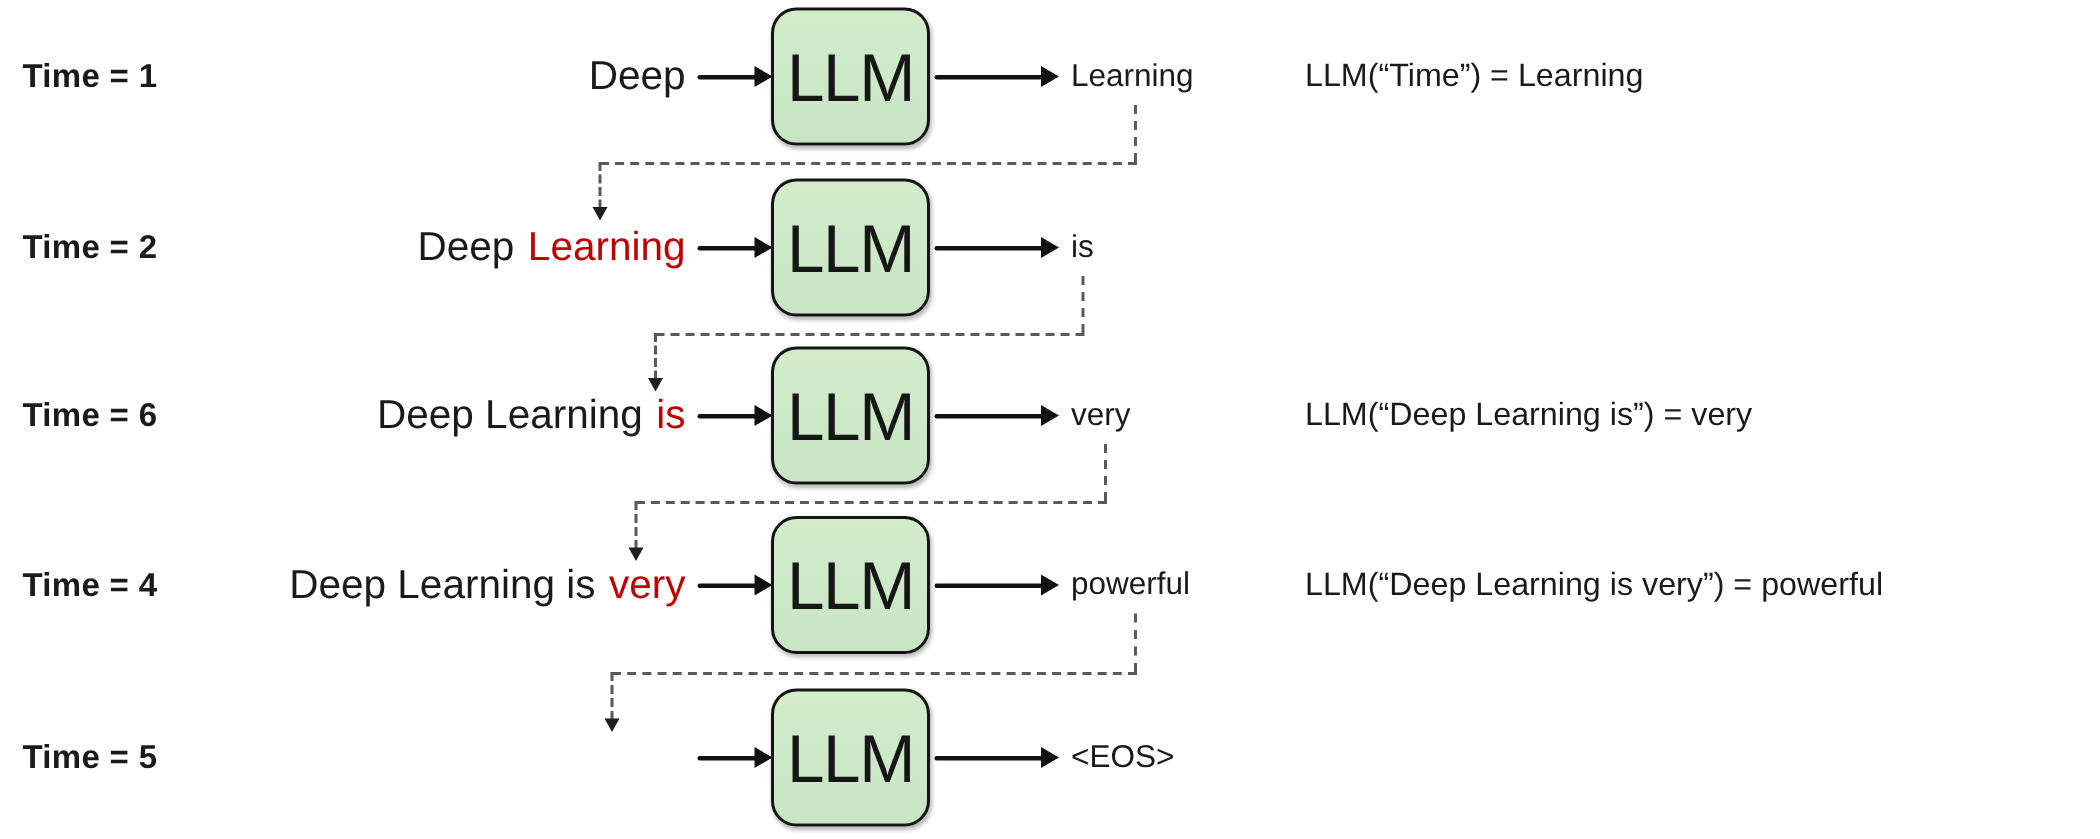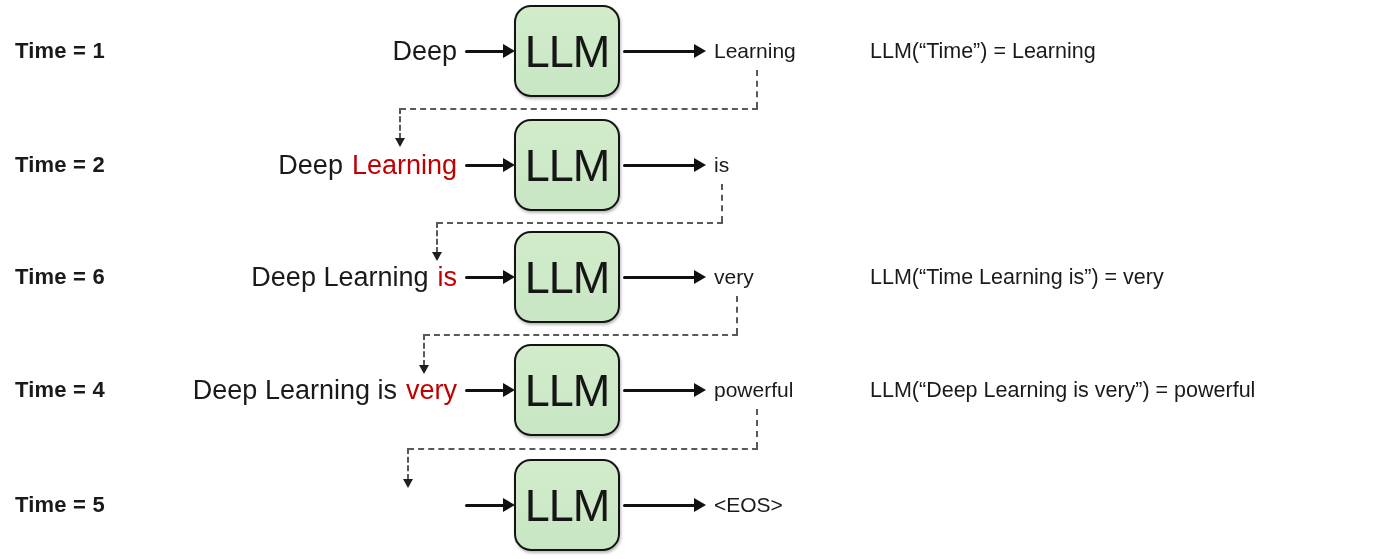--- a/index.html
+++ b/index.html
@@ -118,21 +118,21 @@
       <div class="arrow-head"></div>
     </div>
     <div class="llm-box">
       <span class="llm-label">LLM</span>
     </div>
     <div class="arrow output-arrow">
       <div class="arrow-line"></div>
       <div class="arrow-head"></div>
     </div>
     <div class="output-word">very</div>
-    <div class="equation">LLM(“Time Learning is”) = very</div>
+    <div class="equation">LLM(“Deep Learning is”) = very</div>
   </div>
 
   <div class="row" style="top:340px">
     <div class="time-label">Time = 4</div>
     <div class="input-text"><span>Deep Learning is</span><span class="new-token">very</span></div>
     <div class="arrow input-arrow">
       <div class="arrow-line"></div>
       <div class="arrow-head"></div>
     </div>
     <div class="llm-box">

